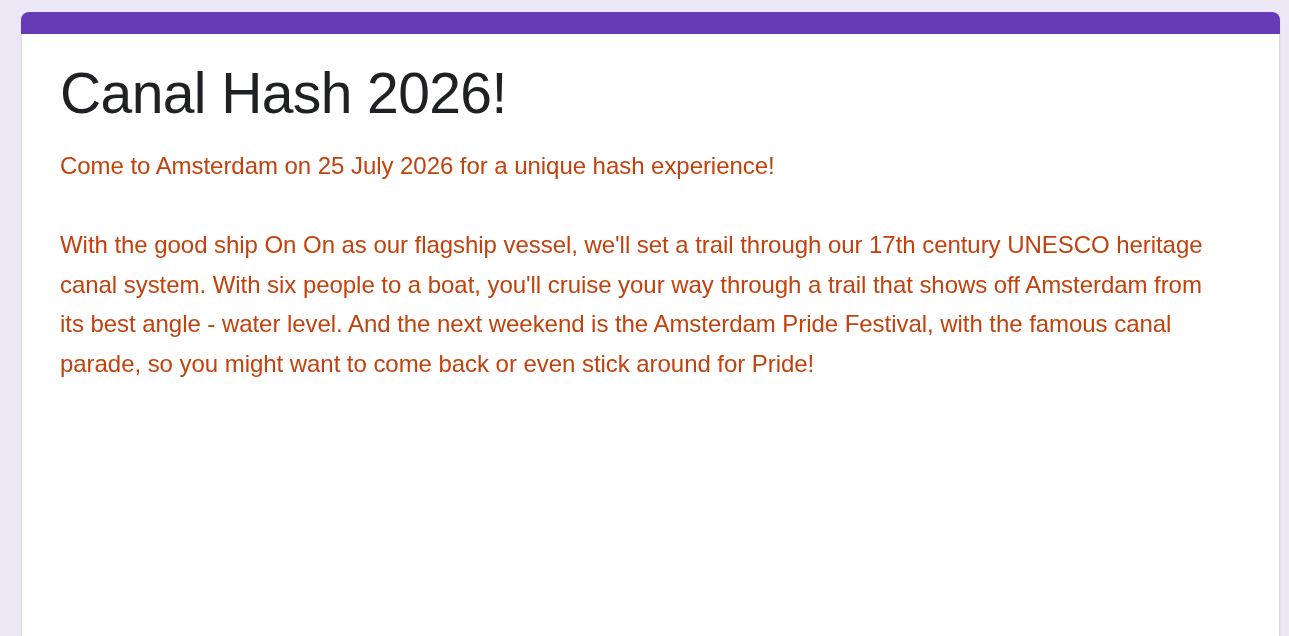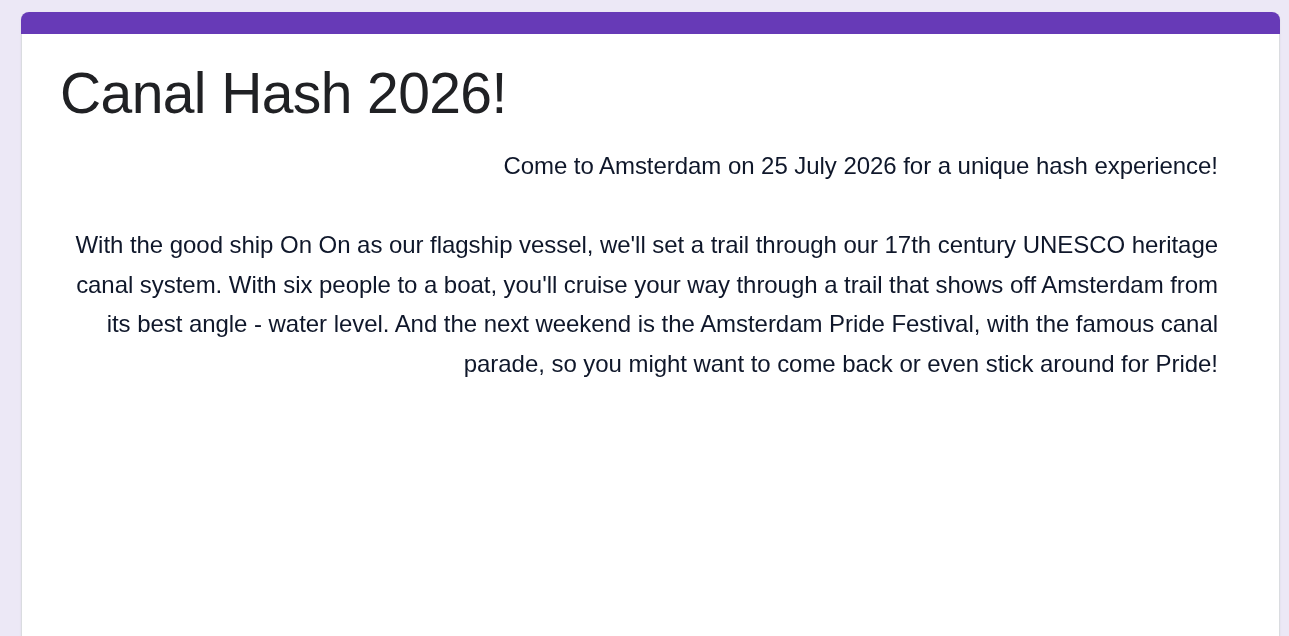--- a/index.html
+++ b/index.html
@@ -57,24 +57,23 @@
     font-weight: 400;
     letter-spacing: -0.6px;
     color: #202124;
   }
 
   .desc-block {
     margin-top: 20px;
     font-size: 24px;
     line-height: 39.5px;
     font-weight: 400;
-    color: #0f172a;
+    color: #c2410c;
     letter-spacing: -0.05px;
     max-width: 1158px;
-    text-align: right;
   }
 
   .desc-block p {
     margin: 0;
   }
 
   .desc-block .spacer {
     height: 39.5px;
   }
 </style>

